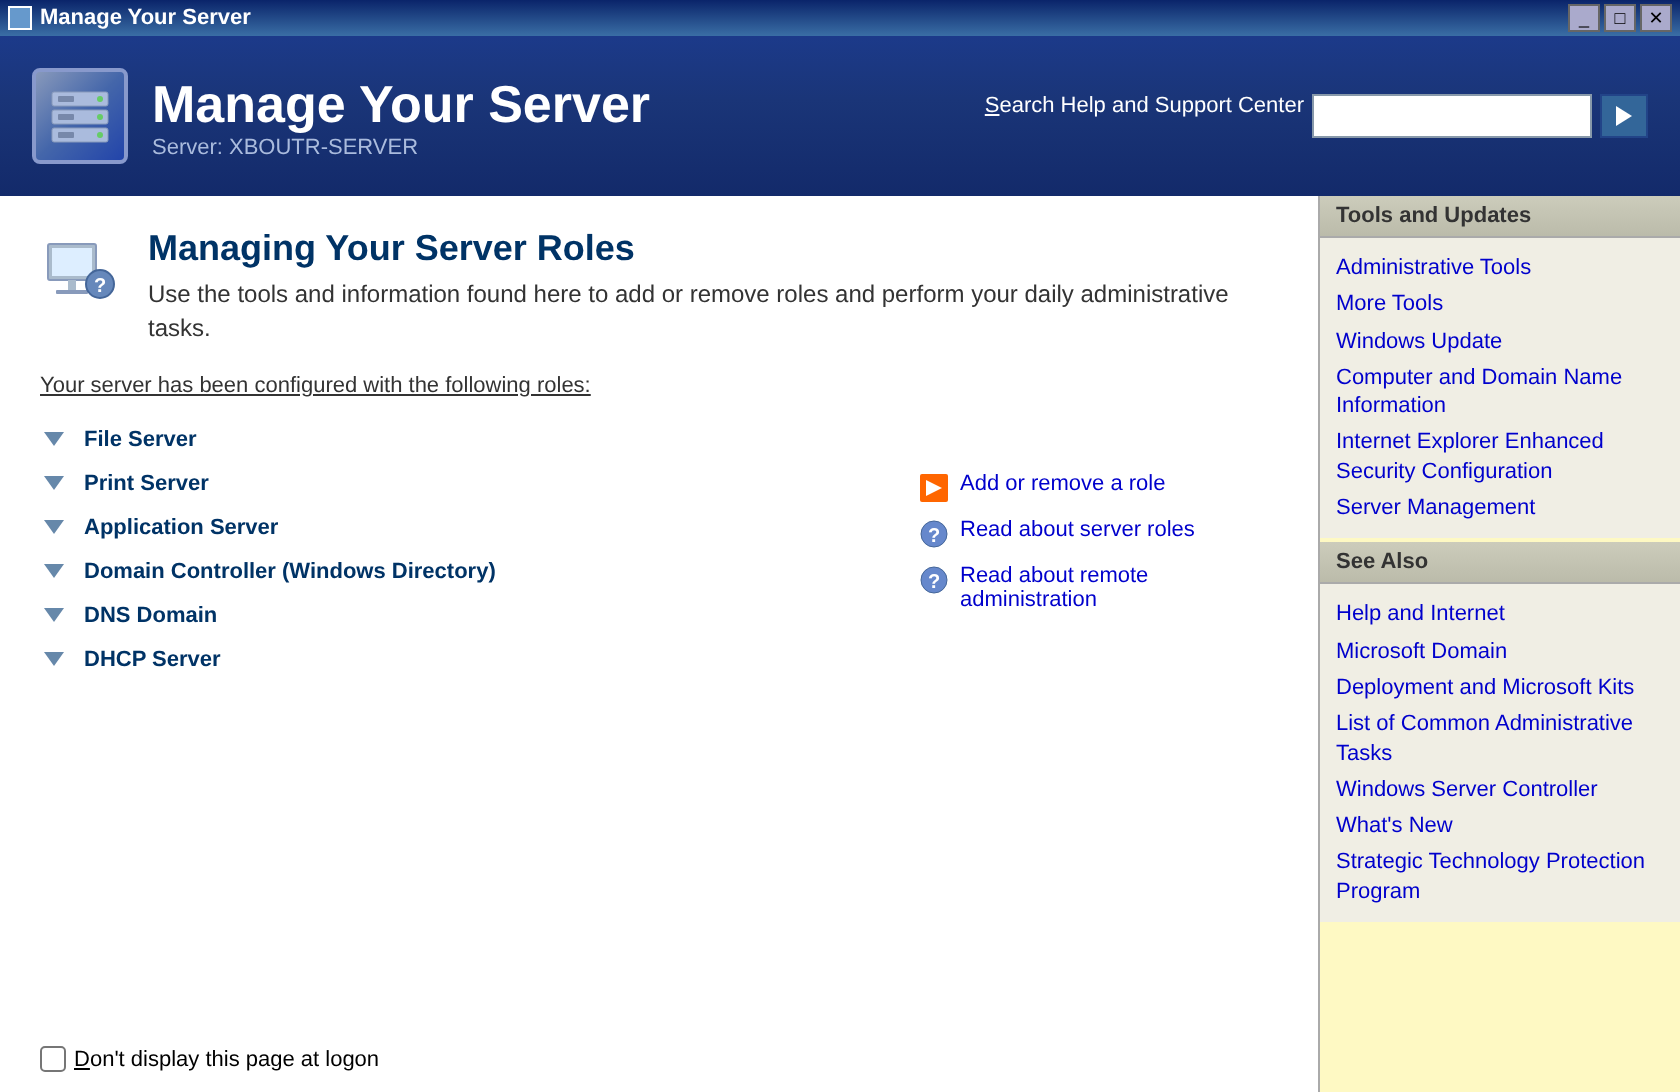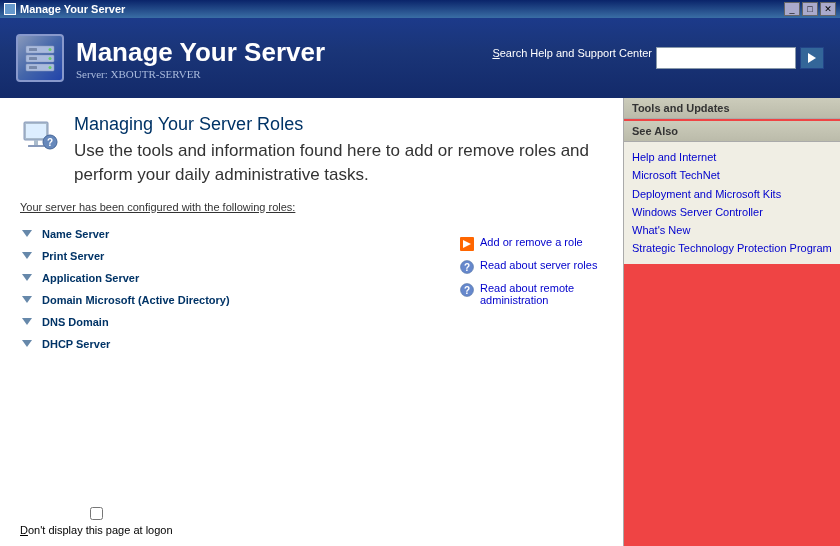--- a/index.html
+++ b/index.html
@@ -83,21 +83,20 @@
     }
     .header-title-group h1 {
       font-size: 26px;
       font-weight: bold;
       color: white;
       font-family: Tahoma, Arial, sans-serif;
     }
     .header-title-group .subtitle {
       font-size: 11px;
       color: #AABBDD;
-      font-family: Liberation Serif, serif;
     }
     .header-search {
       display: flex;
       align-items: flex-start;
       gap: 4px;
     }
     .header-search label {
       color: white;
       font-size: 11px;
     }
@@ -142,26 +141,26 @@
       margin-bottom: 12px;
       align-items: flex-start;
     }
     .page-header-icon {
       width: 40px;
       height: 40px;
       flex-shrink: 0;
     }
     .page-header-text h2 {
       font-size: 18px;
-      font-weight: normal;
+      font-weight: bold;
       color: #003366;
       margin-bottom: 4px;
     }
     .page-header-text p {
-      font-size: 17px;
+      font-size: 12px;
       color: #333;
       line-height: 1.4;
     }
 
     
     .action-links {
       position: absolute;
       left: 460px;
       top: 138px;
       display: flex;
@@ -219,28 +218,27 @@
 
     
     .footer-area {
       position: absolute;
       bottom: 10px;
       left: 20px;
       display: flex;
       align-items: center;
       gap: 4px;
       font-size: 11px;
-      flex-direction: column;
     }
     .footer-area label u { text-decoration: underline; }
 
     
     .sidebar {
-      width: 217px;
-      background: #ef4444;
+      width: 181px;
+      background: #fef9c3;
       border-left: 1px solid #AAAAAA;
       overflow-y: auto;
       flex-shrink: 0;
     }
     .sidebar-section {
       margin-bottom: 2px;
     }
     .sidebar-header {
       background: linear-gradient(to bottom, #CCCCBB, #BBBBAA);
       padding: 4px 8px;
@@ -358,39 +356,39 @@
       </a>
     </div>
 
     <div class="roles-intro">Your server has been configured with the following roles:</div>
 
     <div>
       <div class="role-item">
         <svg class="chevron-icon" width="14" height="14" viewBox="0 0 14 14">
           <polygon points="2,3 12,3 7,10" fill="#6688AA"></polygon>
         </svg>
-        <strong>Name Server</strong>
+        <strong>File Server</strong>
       </div>
       <div class="role-item">
         <svg class="chevron-icon" width="14" height="14" viewBox="0 0 14 14">
           <polygon points="2,3 12,3 7,10" fill="#6688AA"></polygon>
         </svg>
         <strong>Print Server</strong>
       </div>
       <div class="role-item">
         <svg class="chevron-icon" width="14" height="14" viewBox="0 0 14 14">
           <polygon points="2,3 12,3 7,10" fill="#6688AA"></polygon>
         </svg>
         <strong>Application Server</strong>
       </div>
       <div class="role-item">
         <svg class="chevron-icon" width="14" height="14" viewBox="0 0 14 14">
           <polygon points="2,3 12,3 7,10" fill="#6688AA"></polygon>
         </svg>
-        <strong>Domain Microsoft (Active Directory)</strong>
+        <strong>Domain Controller (Windows Directory)</strong>
       </div>
       <div class="role-item">
         <svg class="chevron-icon" width="14" height="14" viewBox="0 0 14 14">
           <polygon points="2,3 12,3 7,10" fill="#6688AA"></polygon>
         </svg>
         <strong>DNS Domain</strong>
       </div>
       <div class="role-item">
         <svg class="chevron-icon" width="14" height="14" viewBox="0 0 14 14">
           <polygon points="2,3 12,3 7,10" fill="#6688AA"></polygon>
@@ -405,28 +403,37 @@
         <u>D</u>on't display this page at logon
       </label>
     </div>
 
   </div>
 
   <div class="sidebar">
 
     <div class="sidebar-section">
       <div class="sidebar-header">Tools and Updates</div>
+      <div class="sidebar-links">
+        <a class="sidebar-link">Administrative Tools</a>
+        <a class="sidebar-link">More Tools</a>
+        <a class="sidebar-link">Windows Update</a>
+        <a class="sidebar-link">Computer and Domain Name Information</a>
+        <a class="sidebar-link">Internet Explorer Enhanced Security Configuration</a>
+        <a class="sidebar-link">Server Management</a>
+      </div>
     </div>
 
     <div class="sidebar-section">
       <div class="sidebar-header">See Also</div>
       <div class="sidebar-links">
         <a class="sidebar-link">Help and Internet</a>
-        <a class="sidebar-link">Microsoft TechNet</a>
+        <a class="sidebar-link">Microsoft Domain</a>
         <a class="sidebar-link">Deployment and Microsoft Kits</a>
+        <a class="sidebar-link">List of Common Administrative Tasks</a>
         <a class="sidebar-link">Windows Server Controller</a>
         <a class="sidebar-link">What's New</a>
         <a class="sidebar-link">Strategic Technology Protection Program</a>
       </div>
     </div>
 
   </div>
 
 </div>
 

